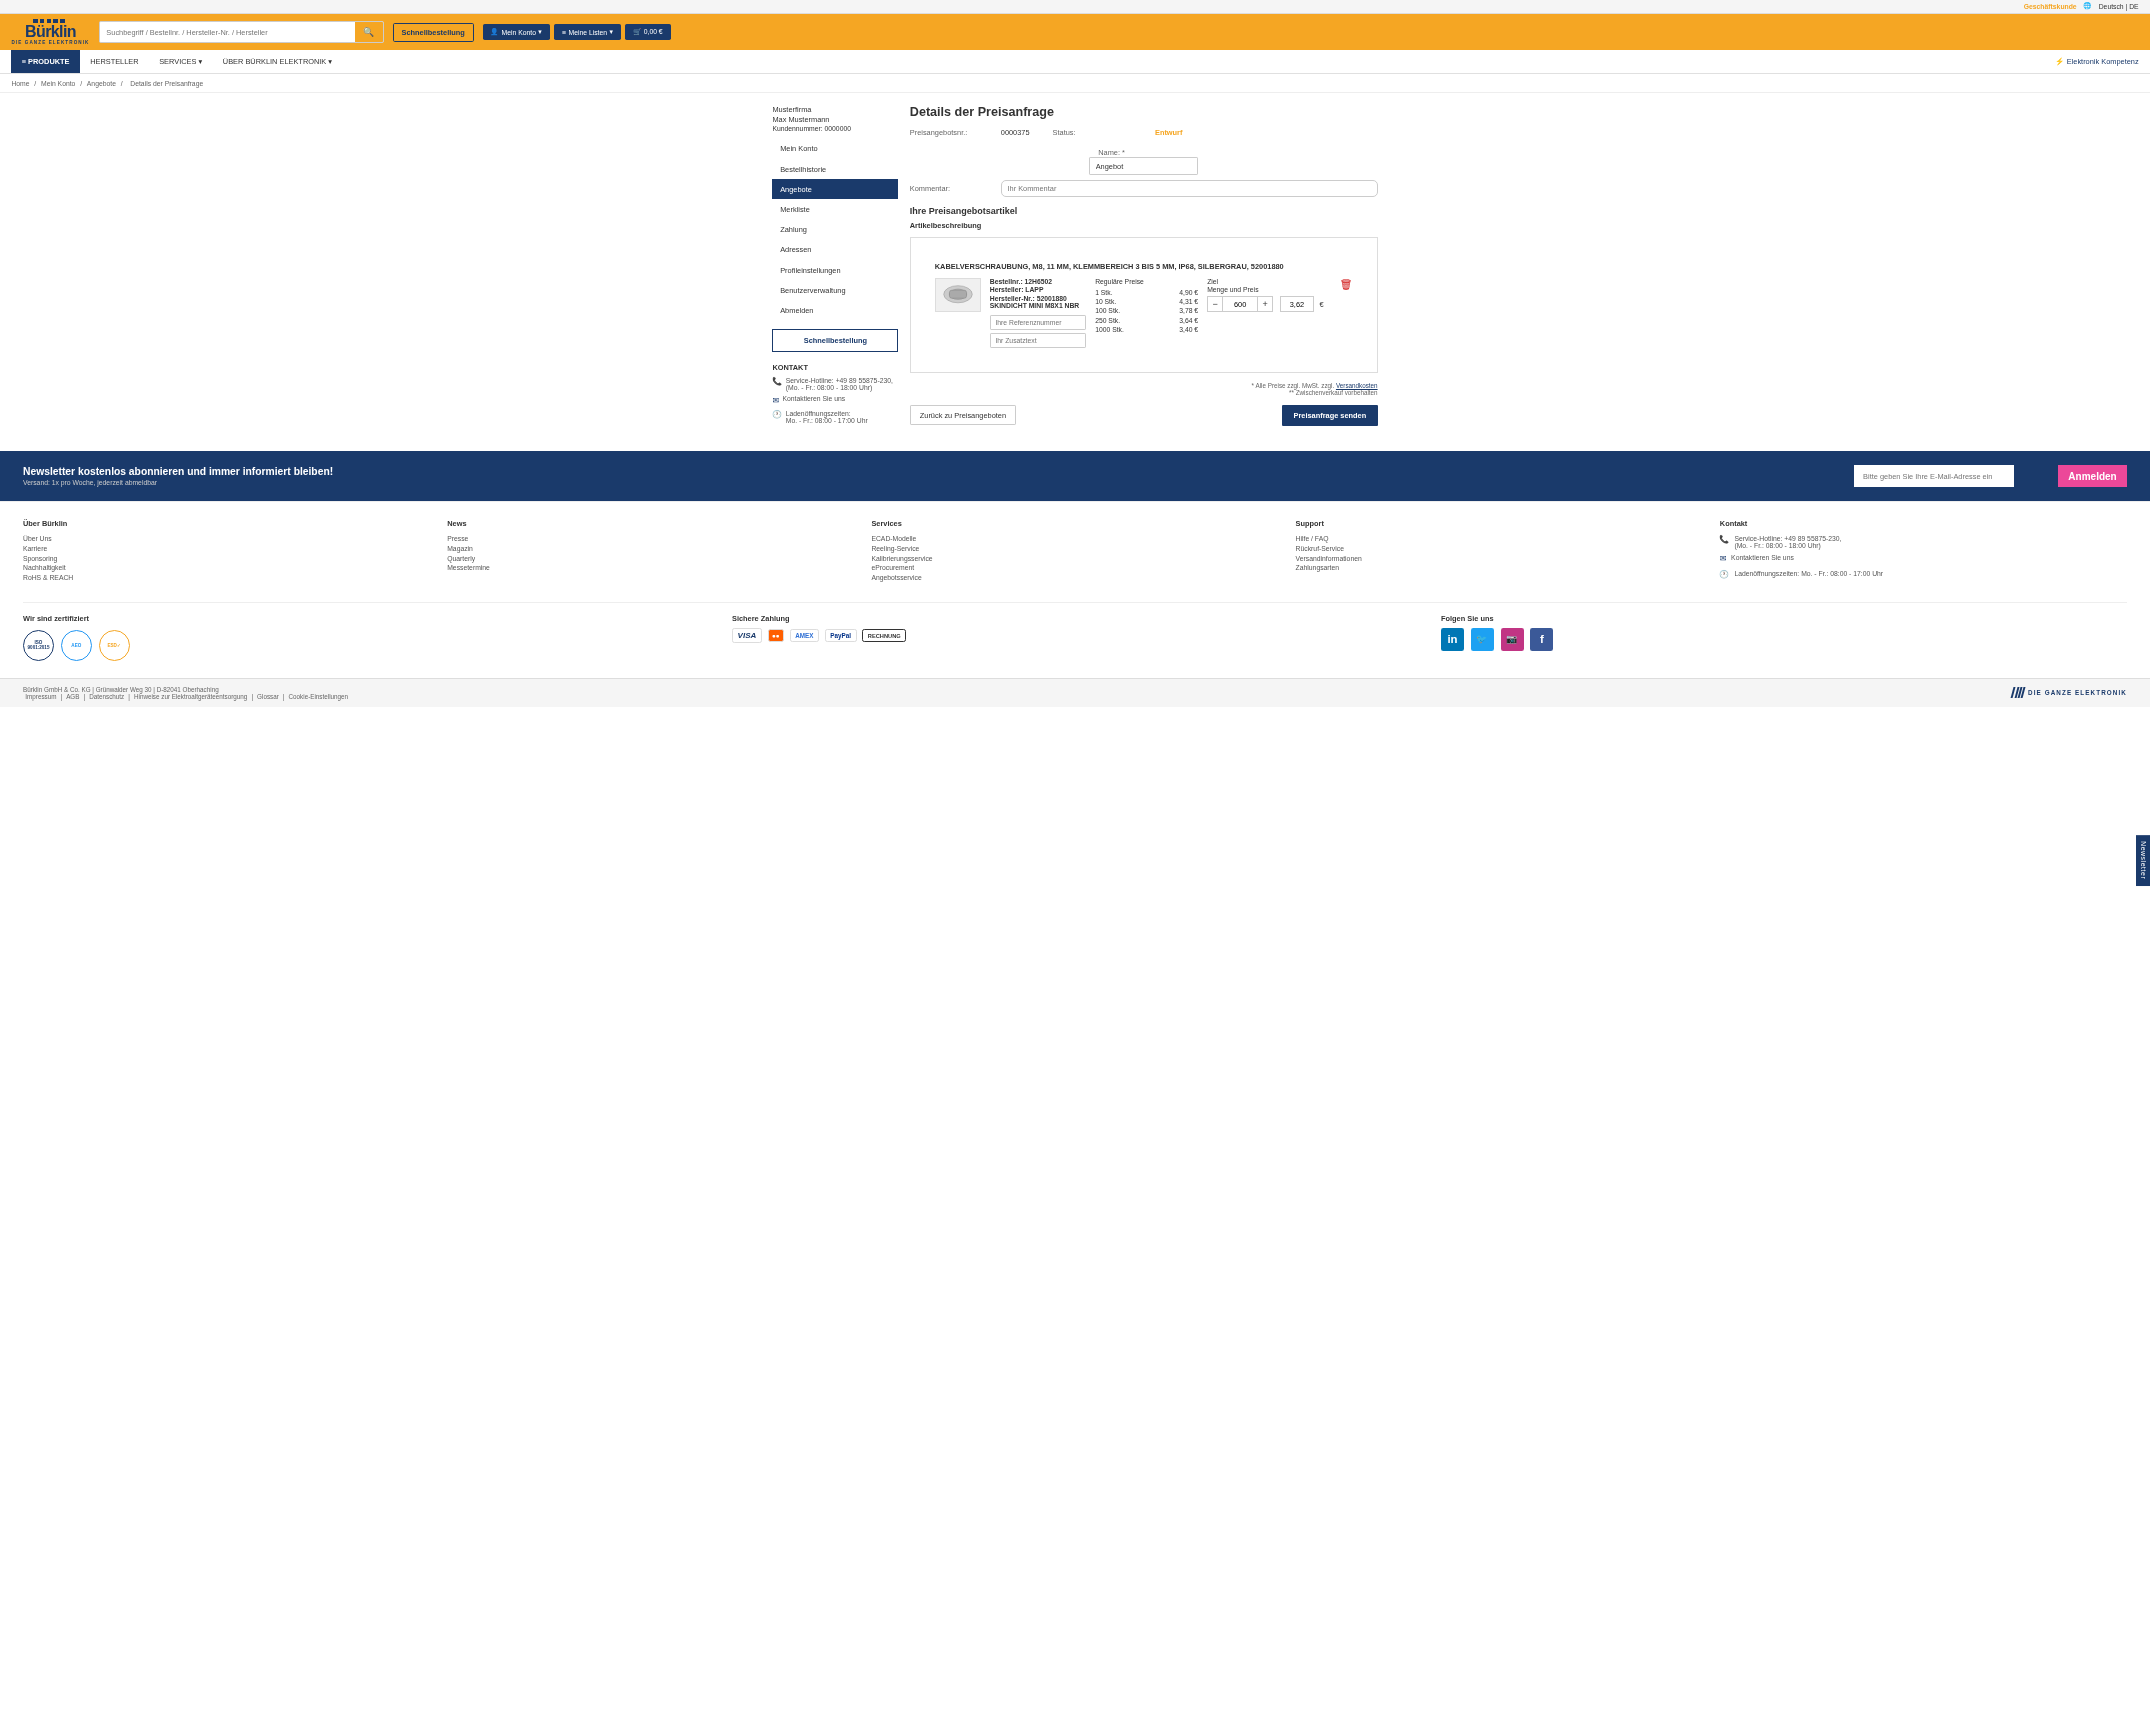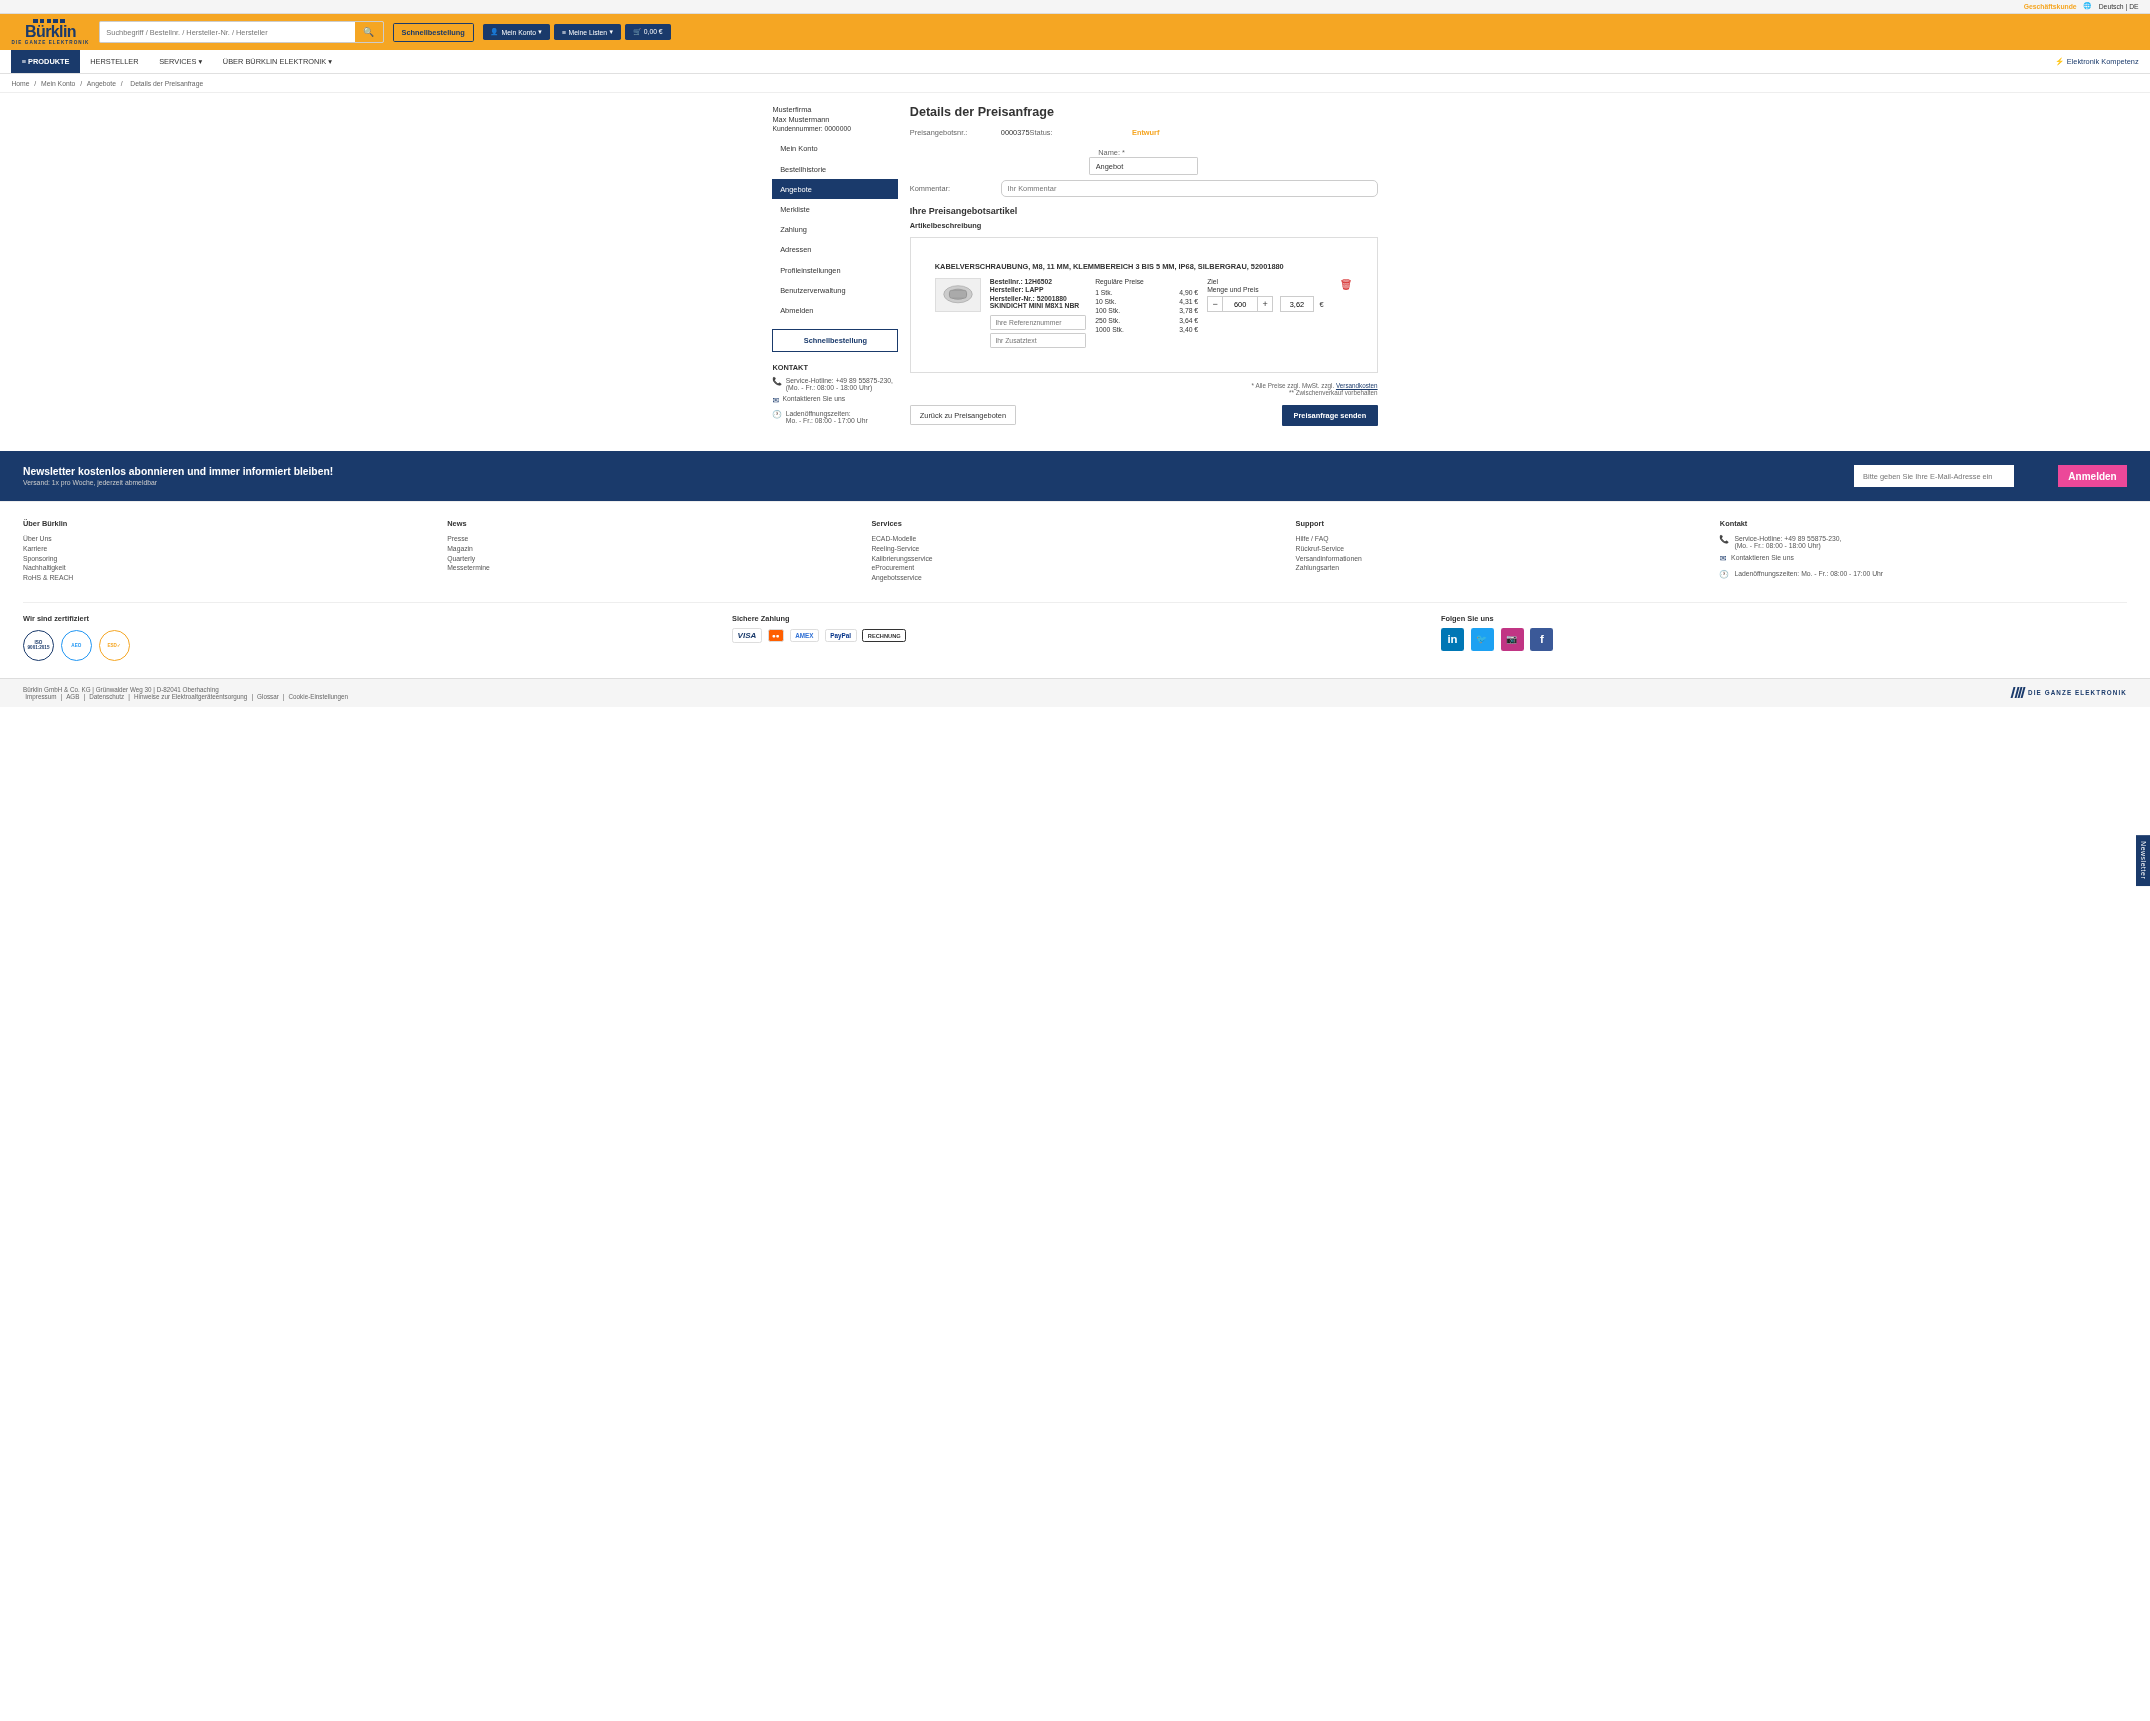--- a/index.html
+++ b/index.html
@@ -664,21 +664,21 @@
           <span>Ladenöffnungszeiten:</span><br>
           <span>Mo. - Fr.: 08:00 - 17:00 Uhr</span>
         </div>
       </div>
     </div>
   </div>
 
   <div class="content-area">
     <h1 class="page-title">Details der Preisanfrage</h1>
 
-    <div style="display:flex; margin-bottom:6.8px;">
+    <div style="display:flex; gap:23px; margin-bottom:6.8px;">
       <div class="form-row">
         <span class="form-label">Preisangebotsnr.:</span>
         <span class="form-value">0000375</span>
       </div>
       <div class="form-row">
         <span class="form-label">Status:</span>
         <span class="status-entwurf">Entwurf</span>
       </div>
     </div>
 

